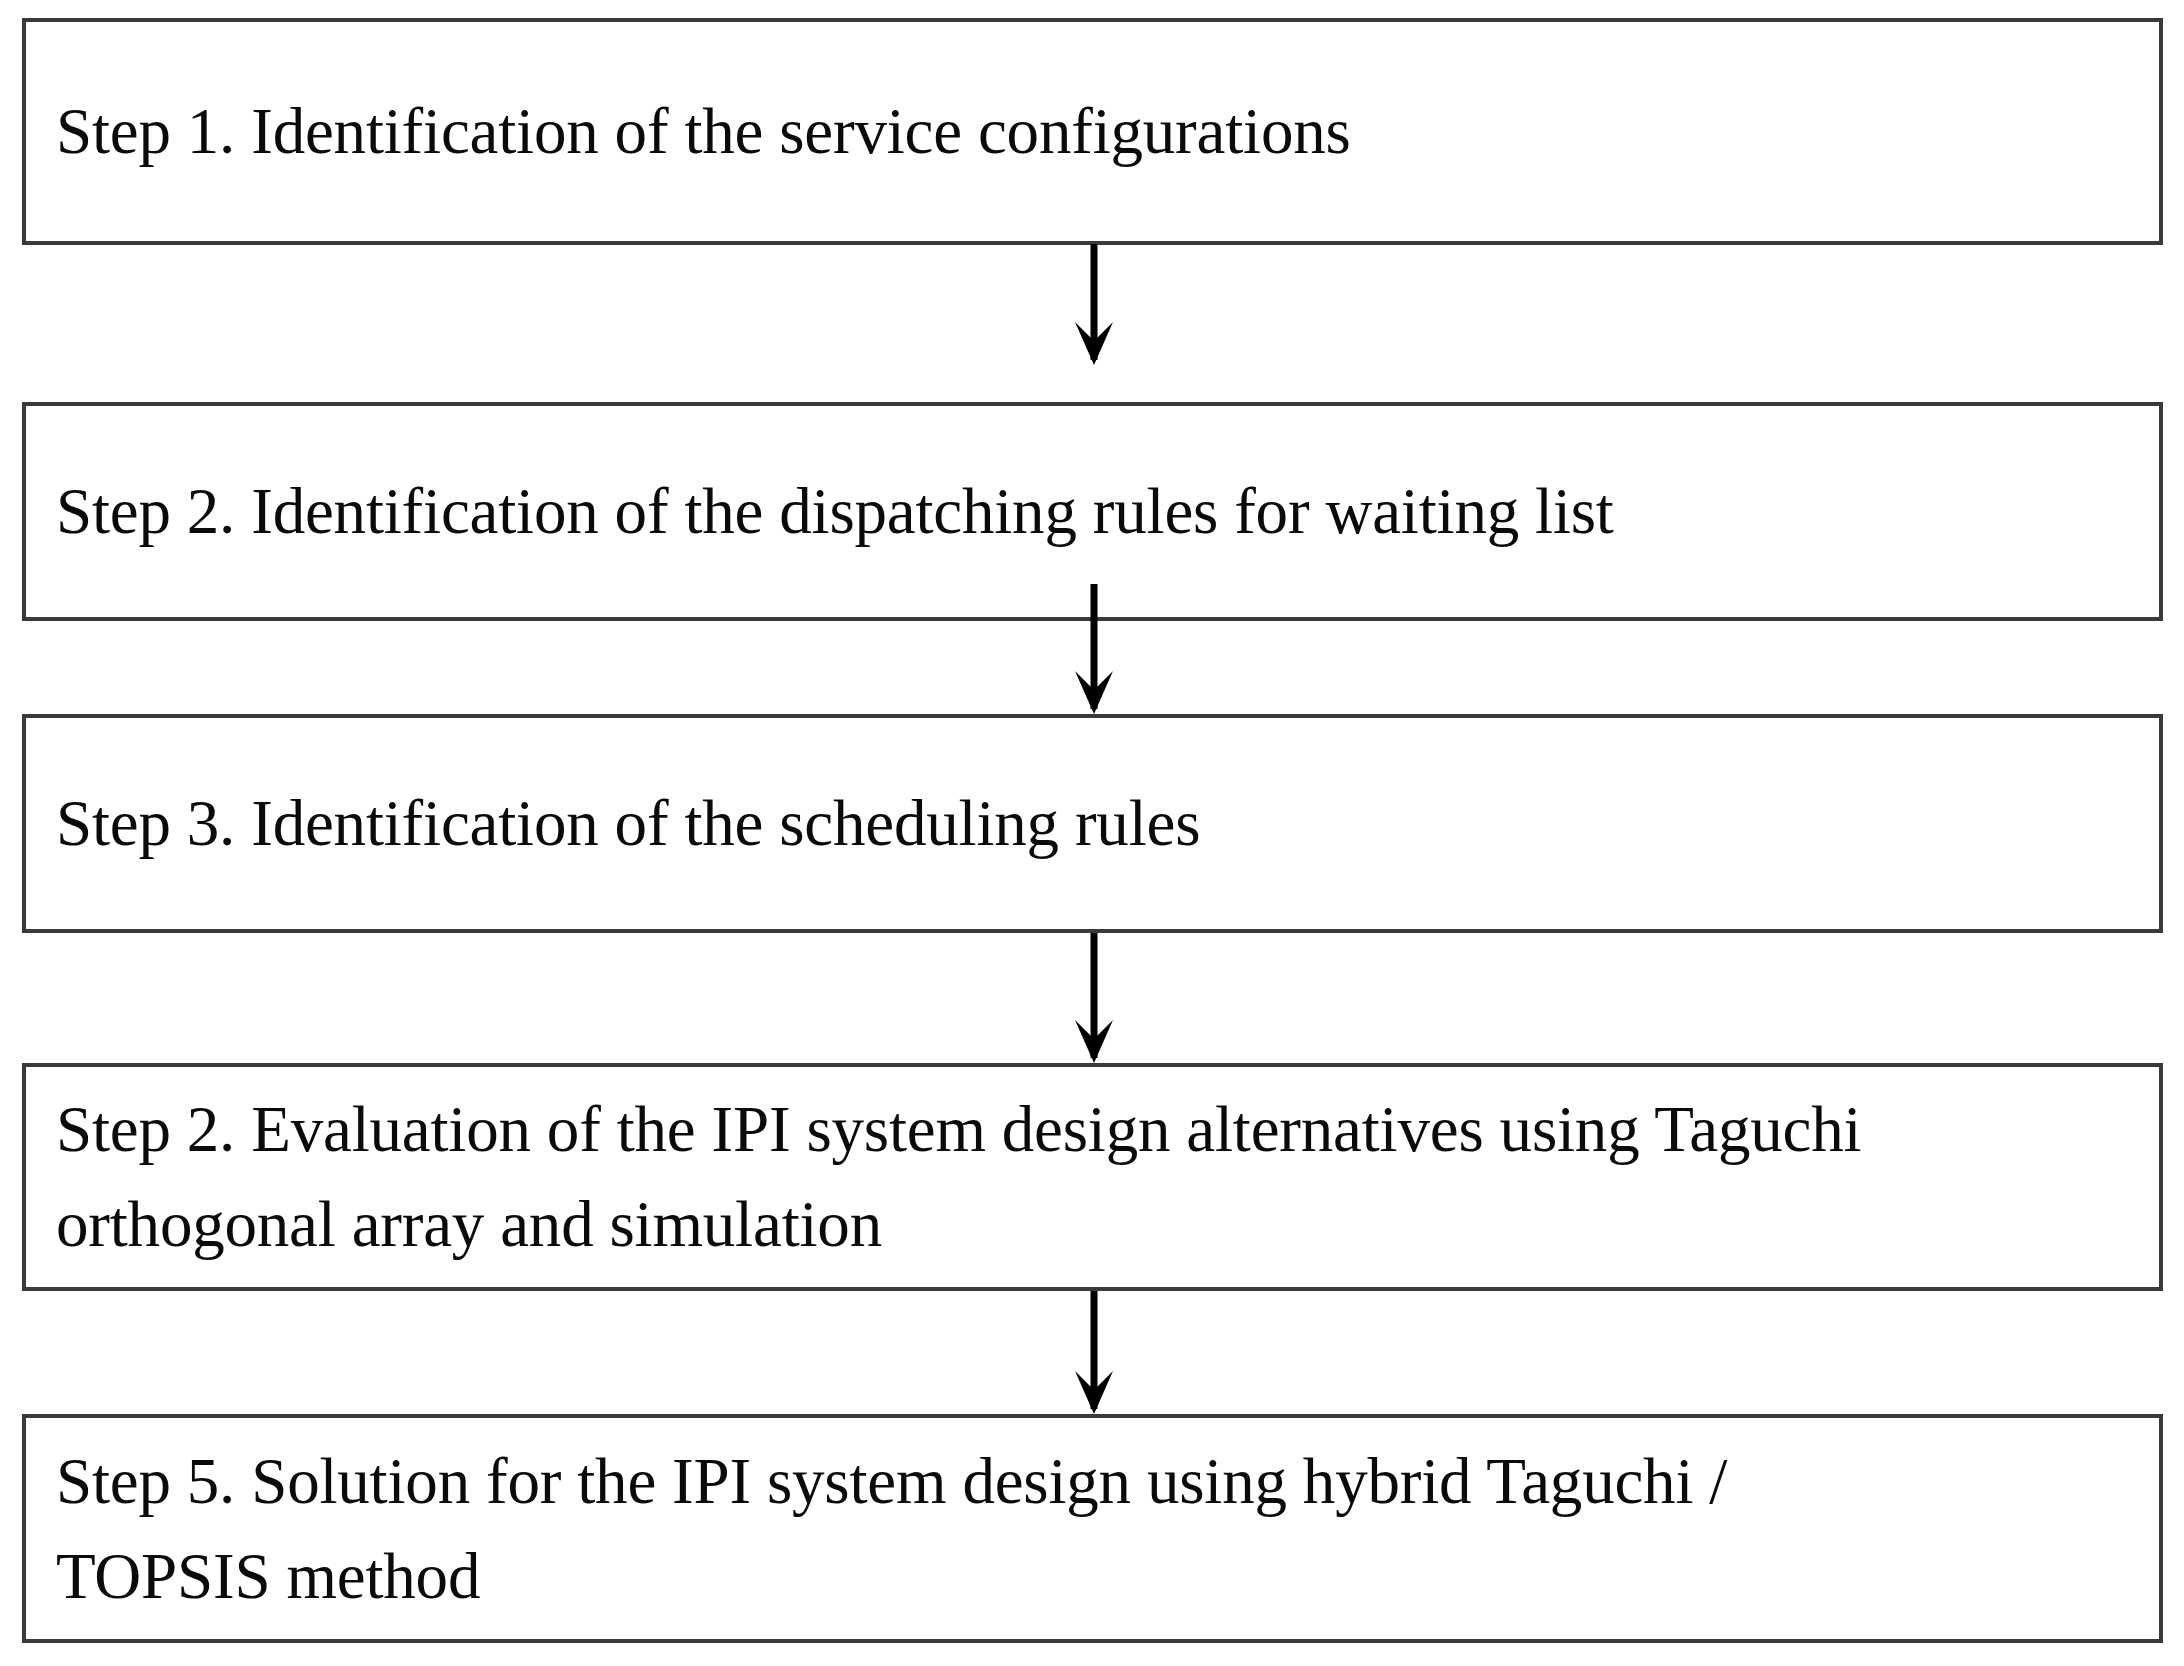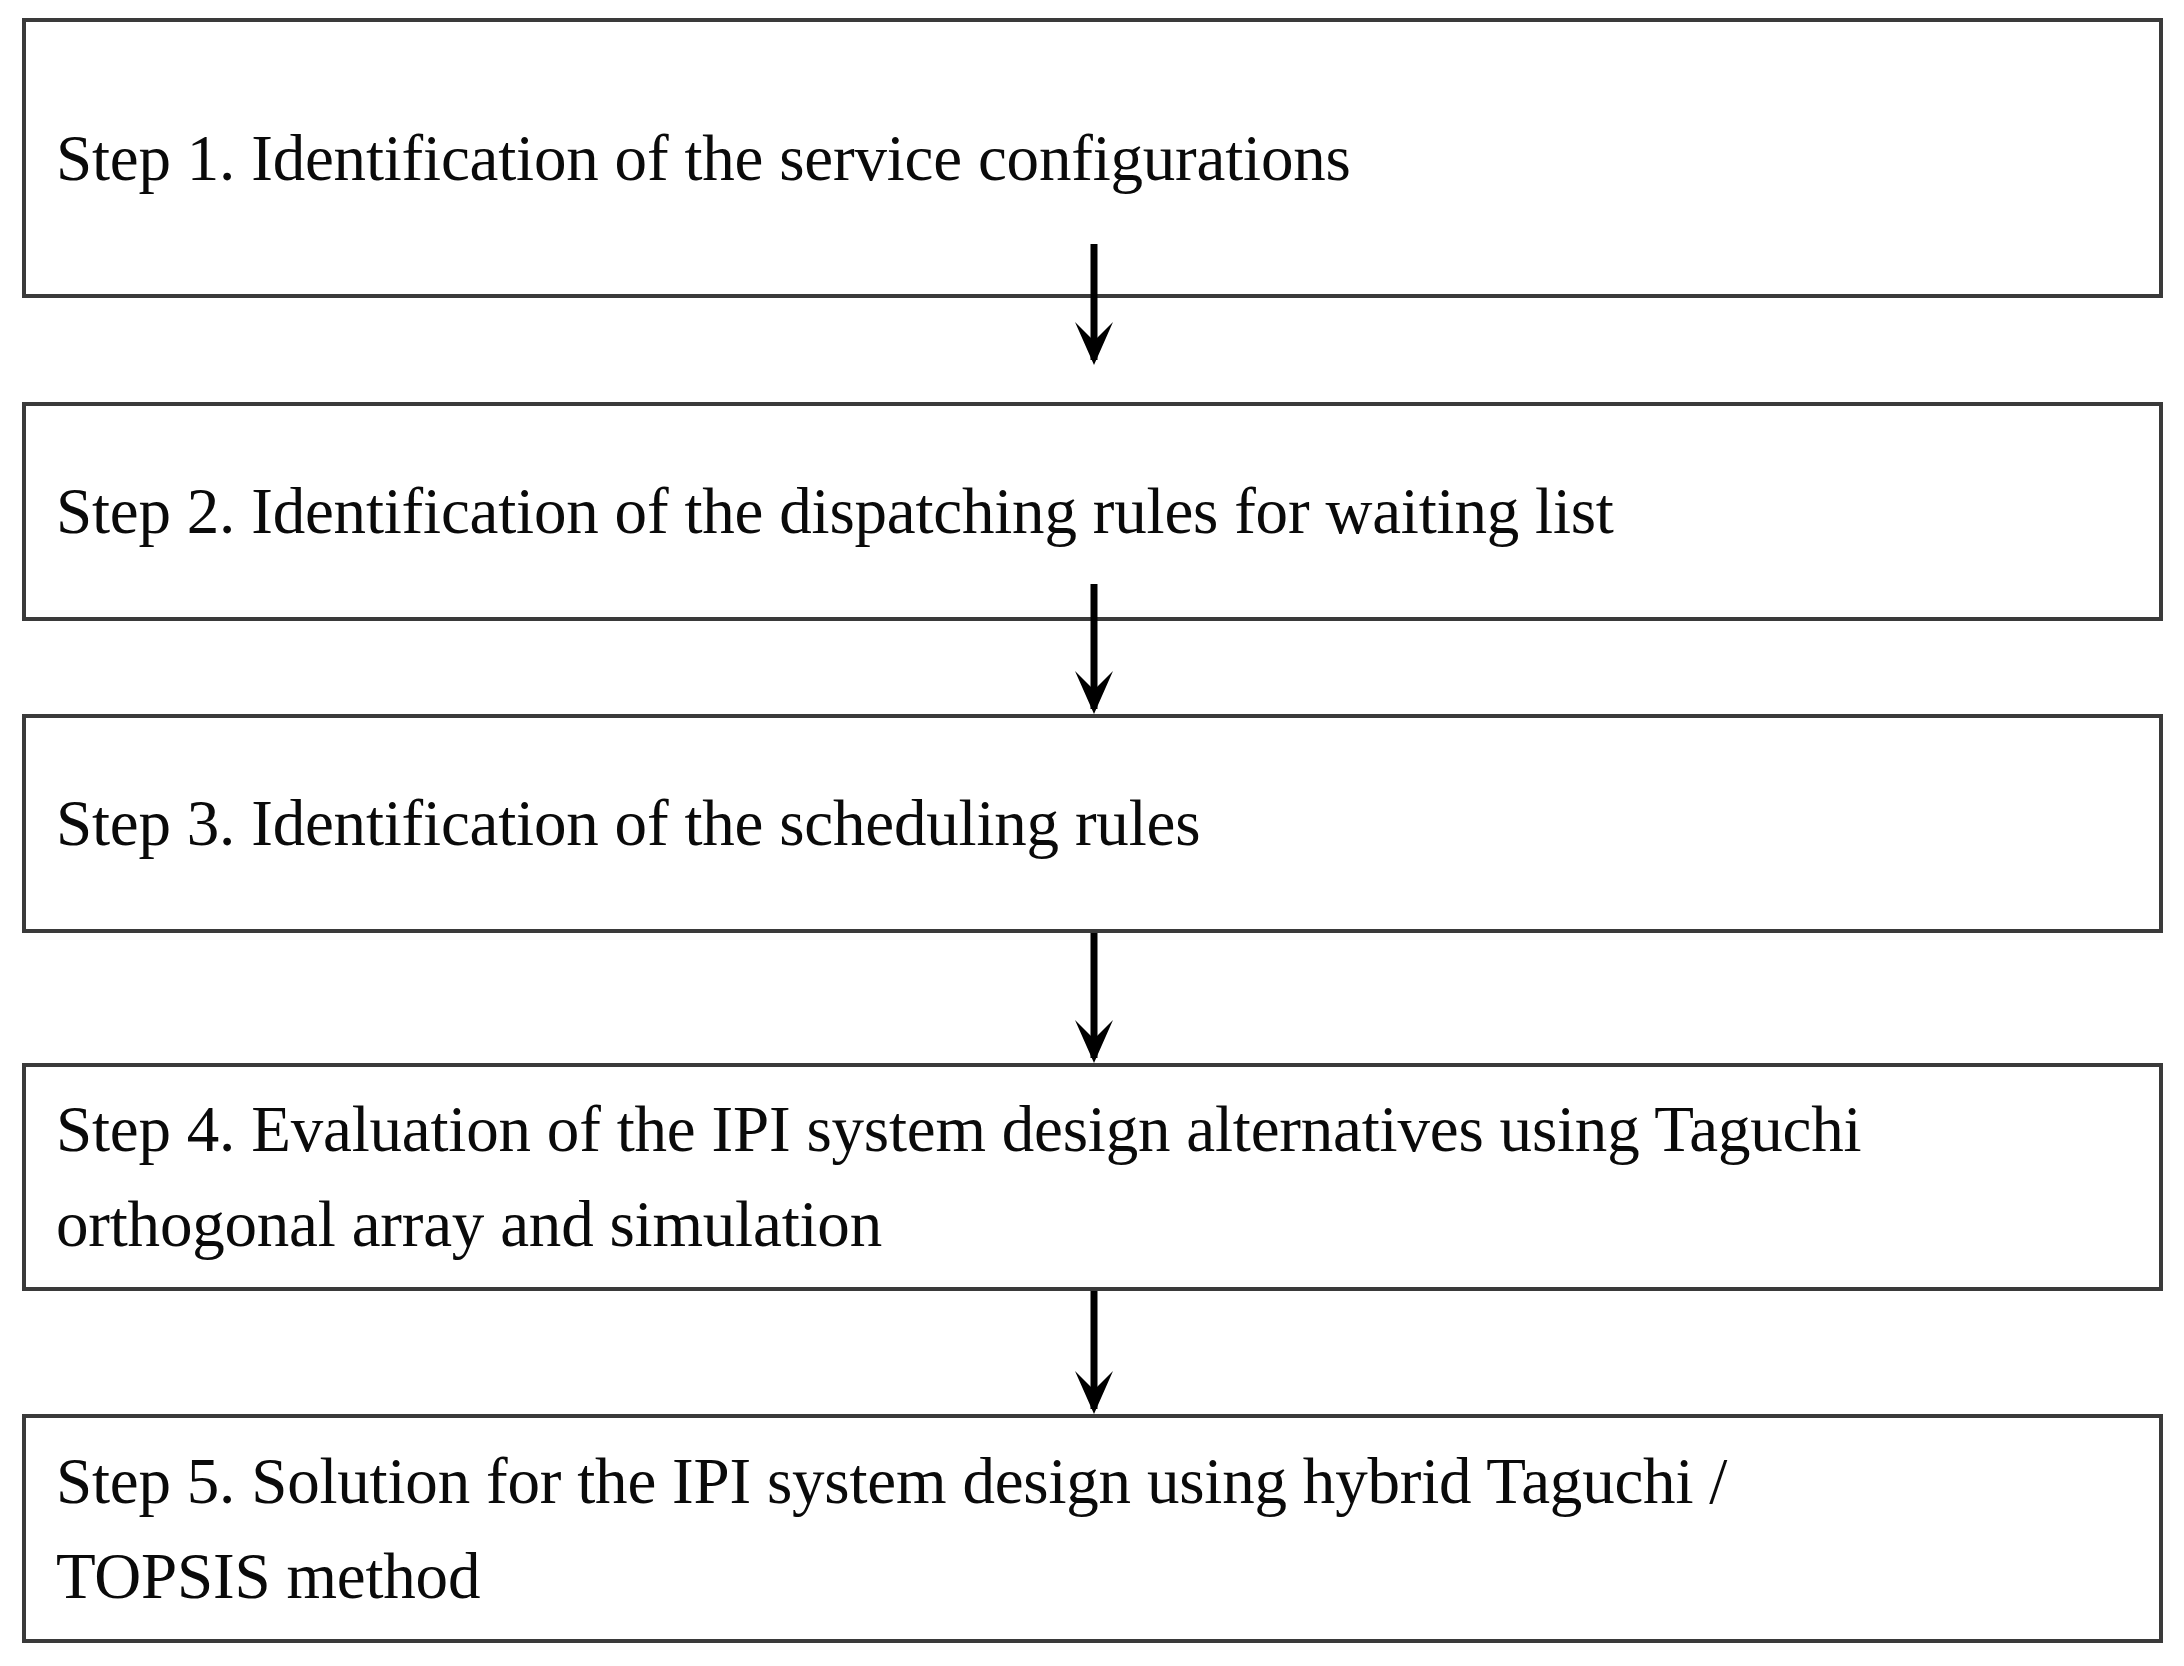--- a/index.html
+++ b/index.html
@@ -29,21 +29,21 @@
     padding-left: 30px;
     padding-right: 8px;
     font-size: 65px;
     line-height: 95px;
     color: #0a0a0a;
     letter-spacing: -0.2px;
     white-space: pre-line;
     font-family: "Liberation Serif", "DejaVu Serif", serif;
   }
   
-  #box-1 { top: 18px;   height: 280px; }
+  #box-1 { top: 18px;   height: 227px; }
   #box-2 { top: 365px;  height: 219px; margin-top: 37px; }
   #box-3 { top: 714px;  height: 219px; }
   #box-4 { top: 1063px; height: 228px; }
   #box-5 { top: 1414px; height: 229px; }
 
   .connector {
     position: absolute;
     left: 1074px;
     width: 40px;
   }
@@ -85,21 +85,21 @@
   </div>
 
   <div class="connector" id="arrow-3">
     <svg width="40" height="130" viewBox="0 0 40 130" xmlns="http://www.w3.org/2000/svg" aria-hidden="true">
       <line x1="20" y1="0" x2="20" y2="125" stroke="#000000" stroke-width="7"></line>
       <path d="M 1 87 L 20 130 L 39 87 L 20 106 Z" fill="#000000"></path>
     </svg>
   </div>
 
   <div class="step-box" id="box-4">
-    <div class="step-text">Step 4. Evaluation of the IPI system design alternatives using Taguchi
+    <div class="step-text">Step 2. Evaluation of the IPI system design alternatives using Taguchi
 orthogonal array and simulation</div>
   </div>
 
   <div class="connector" id="arrow-4">
     <svg width="40" height="123" viewBox="0 0 40 123" xmlns="http://www.w3.org/2000/svg" aria-hidden="true">
       <line x1="20" y1="0" x2="20" y2="118" stroke="#000000" stroke-width="7"></line>
       <path d="M 1 80 L 20 123 L 39 80 L 20 99 Z" fill="#000000"></path>
     </svg>
   </div>
 

